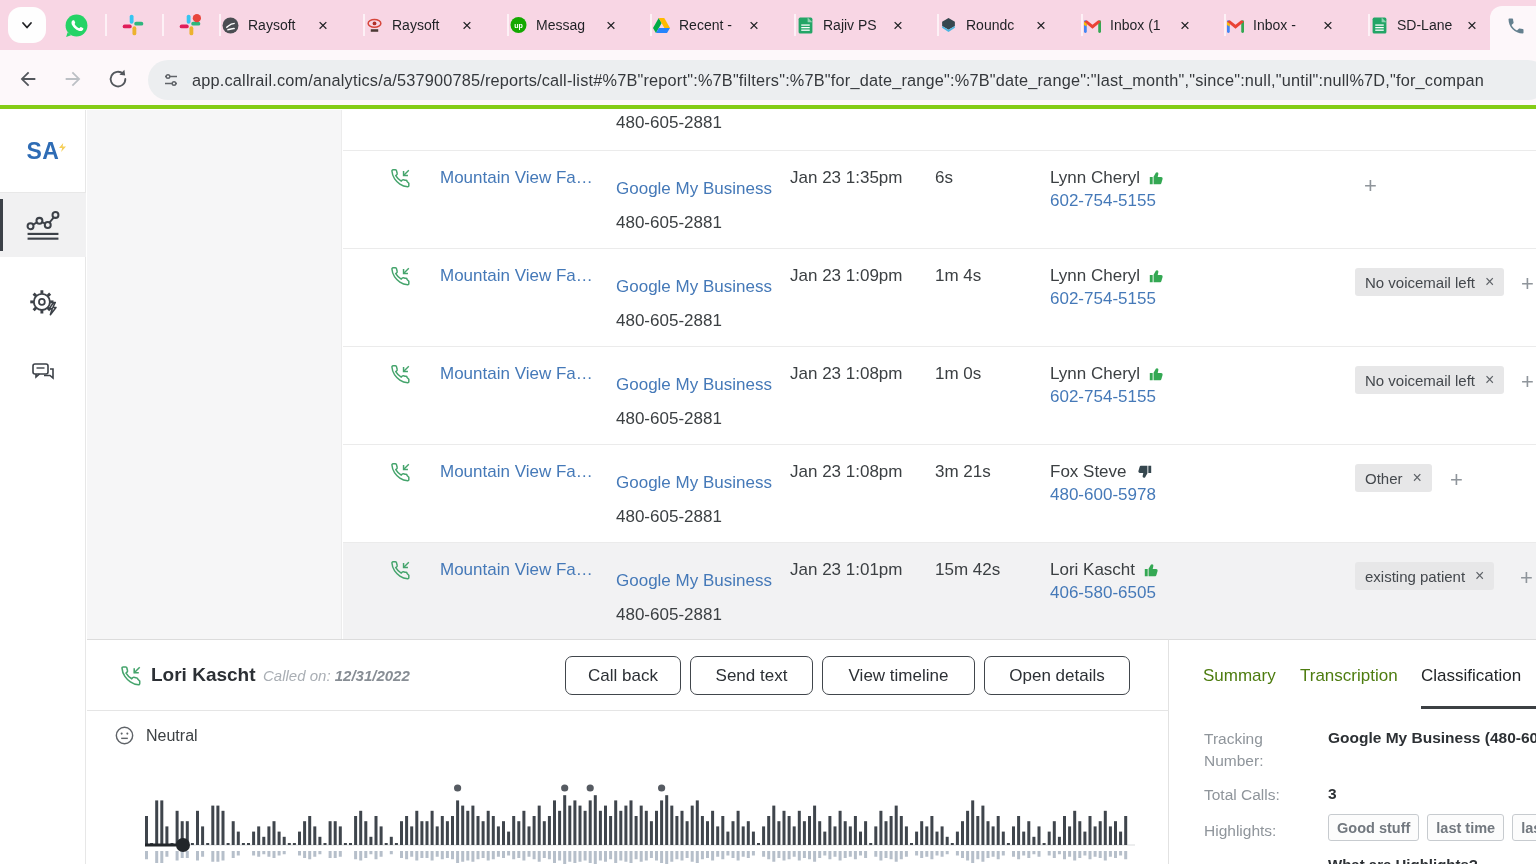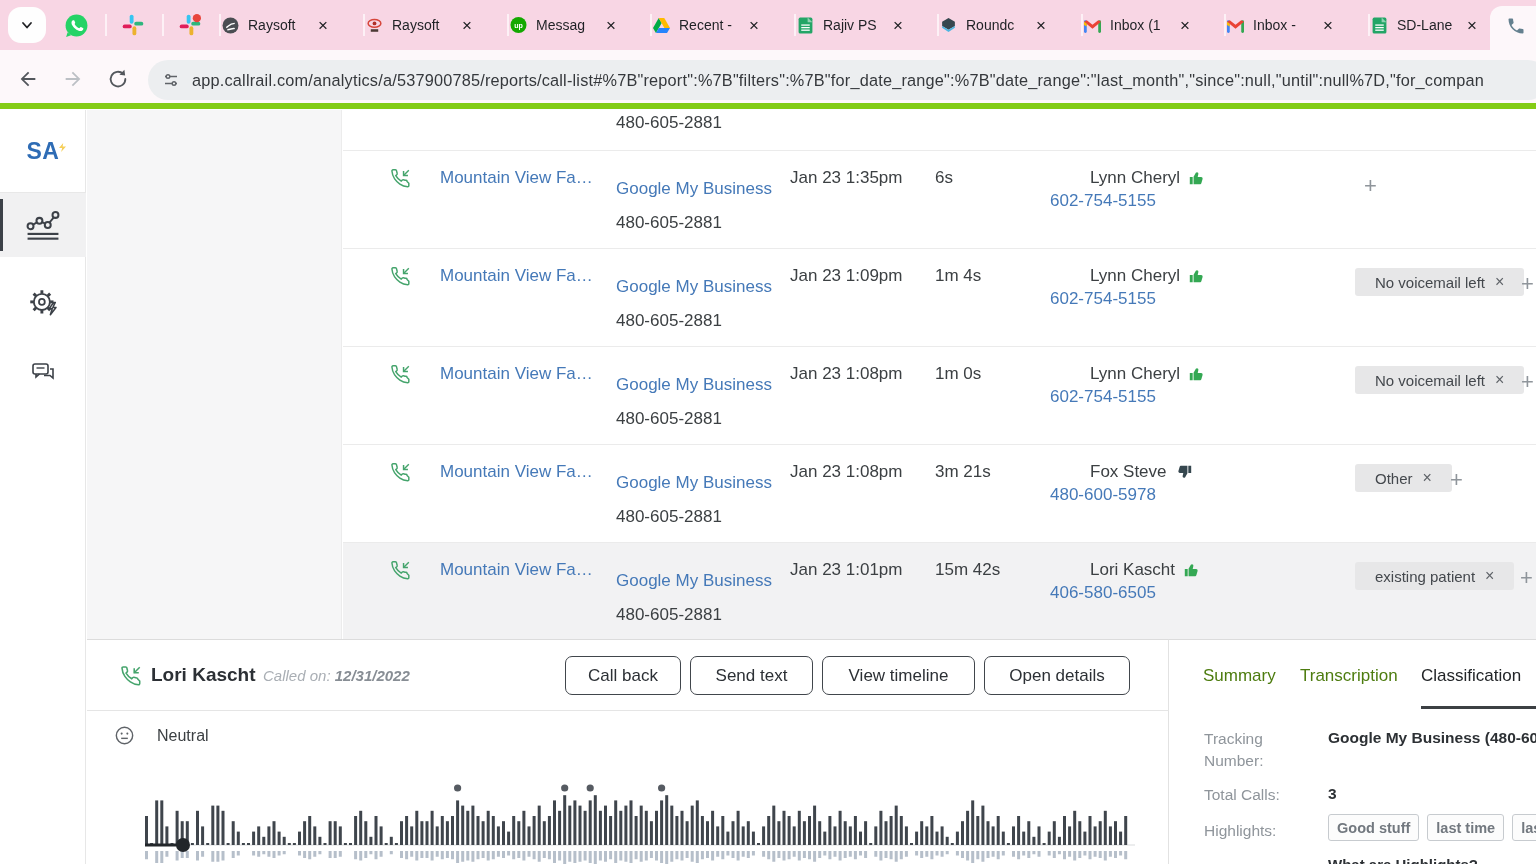--- a/index.html
+++ b/index.html
@@ -10,21 +10,21 @@
   .tabstrip { position:absolute; left:0; top:0; width:1536px; height:50px; background:#f8d6e4; }
   .tab-search { position:absolute; left:8px; top:7px; width:38px; height:36px; background:#fefefe; border-radius:13px; display:flex; align-items:center; justify-content:center; }
   .pinned { position:absolute; top:12px; width:26px; height:26px; display:flex; align-items:center; justify-content:center; }
   .tsep { position:absolute; top:14px; width:2px; height:22px; background:rgba(255,255,255,0.65); }
   .tab { position:absolute; top:0; height:50px; width:162px; display:flex; align-items:center; }
   .tab .fav { width:17px; height:17px; margin-left:0; flex:none; display:flex; align-items:flex-end; justify-content:center; }
   .tab .ttl { margin-left:9px; font-size:14px; color:#1f2125; white-space:nowrap; overflow:hidden; width:62px; }
   .tab .cls { margin-left:4px; font-size:17px; color:#202124; line-height:1; width:18px; text-align:center; }
   .active-tab { position:absolute; left:1490px; top:6px; width:60px; height:44px; background:#fdf7fa; border-radius:12px 12px 0 0; display:flex; align-items:center; }
   .active-tab .fav { margin-left:16px; }
-  .toolbar { position:absolute; left:0; top:50px; width:1536px; height:59px; background:#fdf8fa; border-bottom:6px solid #84cc16; }
+  .toolbar { position:absolute; left:0; top:50px; width:1536px; height:59px; background:#fdf8fa; border-bottom:4px solid #84cc16; }
   .navbtn { position:absolute; top:13px; width:32px; height:32px; display:flex; align-items:center; justify-content:center; }
   .omnibox { position:absolute; left:148px; top:10px; width:1400px; height:40px; background:#eceef0; border-radius:20px; display:flex; align-items:center; overflow:hidden; }
   .omni-icon { margin-left:14px; flex:none; }
   .omni-url { margin-left:12px; font-size:16.3px; letter-spacing:0.2px; color:#35383c; white-space:nowrap; }
 
   
   .sidebar { position:absolute; left:0; top:110px; width:86px; height:754px; background:#fff; border-right:1px solid #e7e7e7; }
   .sa-logo { position:absolute; left:0; top:28px; width:86px; text-align:center; font-size:23px; font-weight:bold; color:#2e6cb5; letter-spacing:0.5px; }
   .side-div { position:absolute; left:0; top:82px; width:86px; height:1px; background:#e8e8e8; }
   .navitem { position:absolute; left:0; width:86px; height:64px; display:flex; align-items:center; justify-content:center; color:#3c4148; }
@@ -37,35 +37,35 @@
   .row { position:absolute; left:0; width:1193px; height:98px; border-top:1px solid #ebebeb; }
   .row.sel { background:#f2f2f3; }
   .cell { position:absolute; font-size:17px; color:#3c4043; white-space:nowrap; }
   .link { color:#4579b8; }
   .phone-ic { position:absolute; left:47px; top:17px; }
   .c-name { left:97px; top:17px; }
   .c-src  { left:273px; top:28px; }
   .c-num  { left:273px; top:62px; }
   .c-time { left:447px; top:17px; }
   .c-dur  { left:592px; top:17px; }
-  .c-who  { left:707px; top:17px; display:flex; align-items:center; gap:8px;margin-left:40px; }
+  .c-who  { left:707px; top:17px; display:flex; align-items:center; gap:8px; }
   .c-who2 { left:707px; top:40px; }
-  .tagpill { position:absolute; left:1012px; top:19px; height:28px; background:#e7e7e8; border-radius:3px; display:flex; align-items:center; padding:0 20px; font-size:15px; color:#44484d; gap:10px; }
+  .tagpill { position:absolute; left:1012px; top:19px; height:28px; background:#e7e7e8; border-radius:3px; display:flex; align-items:center; padding:0 10px; font-size:15px; color:#44484d; gap:10px; }
   .tagpill .x { color:#5f6368; font-size:16px; }
   .plus { position:absolute; top:22px; font-size:22px; font-weight:300; color:#8f959b; }
 
   
   .player { position:absolute; left:87px; top:639px; width:1082px; height:225px; background:#fff; border-top:1px solid #dcdcdc; border-right:1px solid #e2e2e2; }
   .p-head { position:absolute; left:0; top:0; width:1082px; height:71px; border-bottom:1px solid #e5e5e5; }
   .p-phone { position:absolute; left:33px; top:25px; }
   .p-name { position:absolute; left:64px; top:24px; font-size:19px; font-weight:600; color:#2c3035; }
   .p-called { position:absolute; left:176px; top:27px; font-size:15px; color:#a9aeb4;font-style:italic; }
   .p-date { color:#878d94; font-weight:600; }
   .pbtn { position:absolute; top:16px; height:39px; border:1px solid #41464c; border-radius:7px; background:#fff; font-size:17px; color:#2c3035; display:flex; align-items:center; justify-content:center; font-family:"Liberation Sans", sans-serif; }
-  .sent { position:absolute; left:28px; top:86px; display:flex; align-items:center; gap:23px; font-size:16px; color:#3c4043; }
+  .sent { position:absolute; left:28px; top:86px; display:flex; align-items:center; gap:12px; font-size:16px; color:#3c4043; }
 
   
   .detail { position:absolute; left:1169px; top:639px; width:367px; height:225px; background:#fff; border-top:1px solid #dcdcdc; }
   .d-tab { position:absolute; top:26px; font-size:17px; color:#4d7c0f; }
   .d-tab.on { color:#222528; }
   .d-underline { position:absolute; left:252px; top:66px; width:115px; height:3px; background:#3c4043; }
   .d-label { position:absolute; left:35px; width:112px; font-size:15.5px; color:#8f959b; line-height:22px; }
   .d-value { position:absolute; left:159px; font-size:15.5px; font-weight:bold; color:#2c3034; white-space:nowrap; }
   .chip { height:27px; border:1px solid #c7cbcf; border-radius:3px; background:#fcfcfc; display:flex; align-items:center; padding:0 8px; font-size:14.5px; font-weight:bold; color:#72787f; flex:none; }
   .d-foot { position:absolute; left:159px; top:216px; font-size:15px; font-weight:bold; color:#2c3034; white-space:nowrap; }

